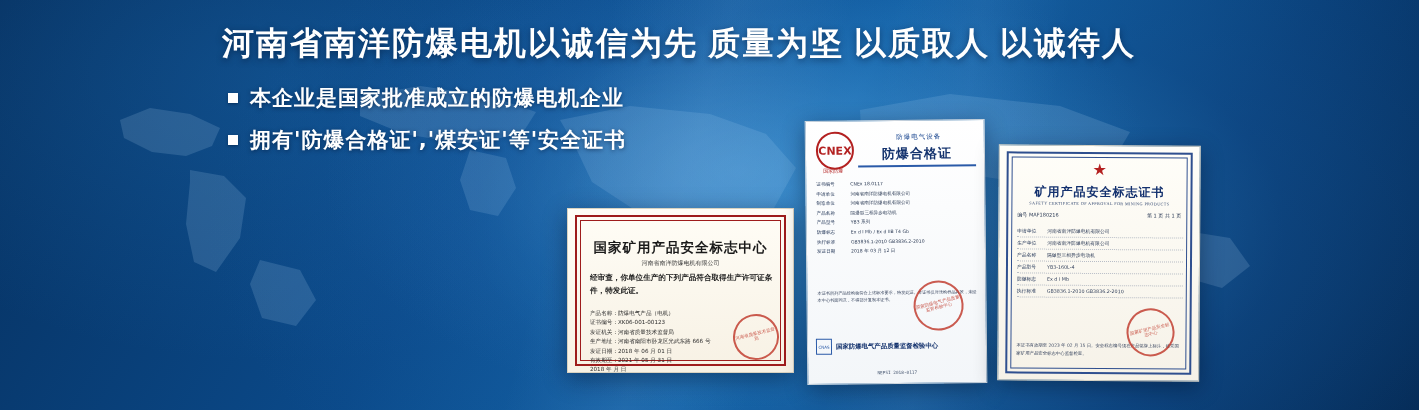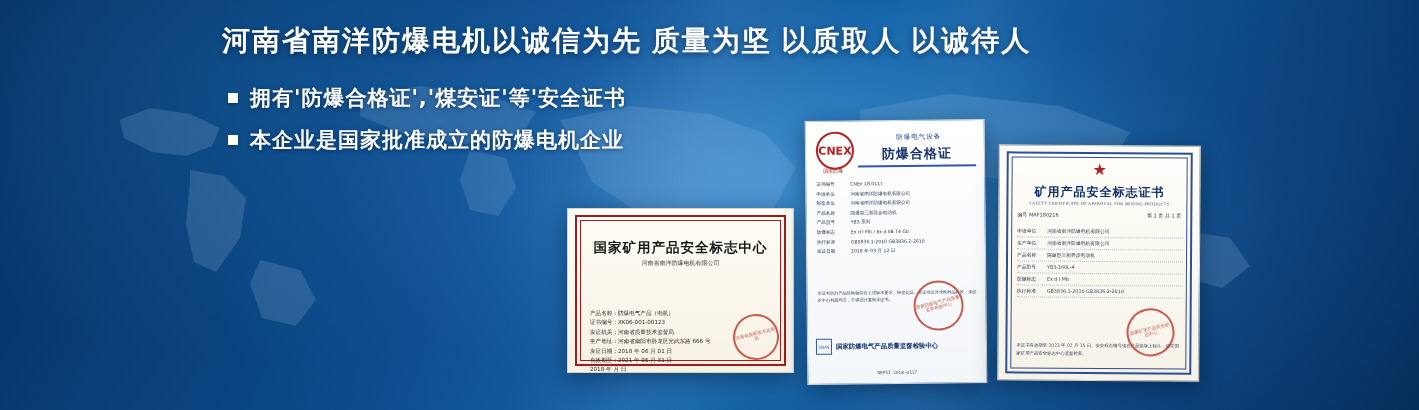--- a/index.html
+++ b/index.html
@@ -46,26 +46,26 @@
     background: radial-gradient(ellipse at center, rgba(120,190,245,0.30) 0%, rgba(60,140,210,0.12) 45%, rgba(0,0,0,0) 72%);
     pointer-events: none;
   }
 
   
   .headline {
     position: absolute;
     left: 222px;
     top: 22px;
     color: #ffffff;
-    font-size: 28px;
+    font-size: 32px;
     font-weight: bold;
     letter-spacing: 2px;
     white-space: nowrap;
     text-shadow: 0 2px 6px rgba(0,20,50,0.55);
-    font-family: Liberation Sans, sans-serif;
+    font-family: Liberation Serif, serif;
   }
   .bullets {
     position: absolute;
     left: 228px;
     top: 84px;
   }
   .bullet-row {
     display: flex;
     align-items: center;
     margin-bottom: 14px;
@@ -389,32 +389,33 @@
   </div>
 
   <div class="streaks"></div>
   <div class="glow"></div>
 
   <div class="headline">河南省南洋防爆电机以诚信为先 质量为坚 以质取人 以诚待人</div>
 
   <div class="bullets">
     <div class="bullet-row">
       <span class="bullet-mark"></span>
-      <span class="bullet-text">拥有'防爆合格证','煤安证'等'安全证书</span>
+      <span class="bullet-text">本企业是国家批准成立的防爆电机企业</span>
     </div>
     <div class="bullet-row">
       <span class="bullet-mark"></span>
-      <span class="bullet-text">本企业是国家批准成立的防爆电机企业</span>
+      <span class="bullet-text">拥有'防爆合格证','煤安证'等'安全证书</span>
     </div>
   </div>
 
   <div class="cert" id="cert1">
     <div class="frame"></div>
     <div class="c1-title">国家矿用产品安全标志中心</div>
     <div class="c1-sub">河南省南洋防爆电机有限公司</div>
+    <div class="c1-body">经审查，你单位生产的下列产品符合取得生产许可证条件，特发此证。</div>
     <div class="c1-lines">
       <div>产品名称：防爆电气产品（电机）</div>
       <div>证书编号：XK06-001-00123</div>
       <div>发证机关：河南省质量技术监督局</div>
       <div>生产地址：河南省南阳市卧龙区光武东路 666 号</div>
       <div>发证日期：2018 年 06 月 01 日</div>
       <div>有效期至：2021 年 05 月 31 日</div>
       <div>2018 年    月    日</div>
     </div>
     <div class="seal">

